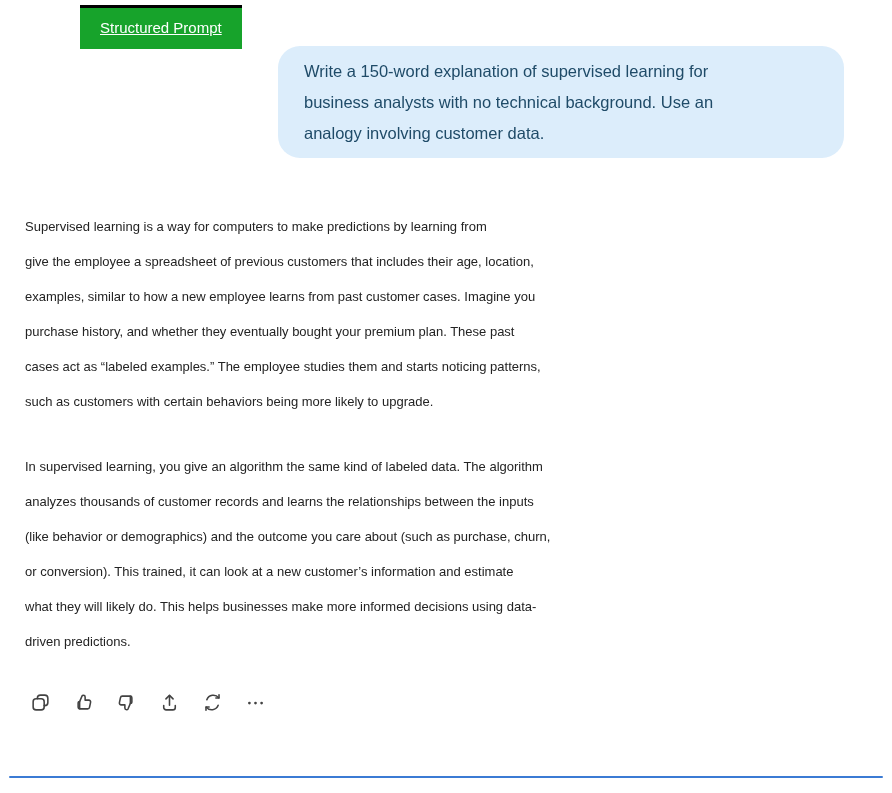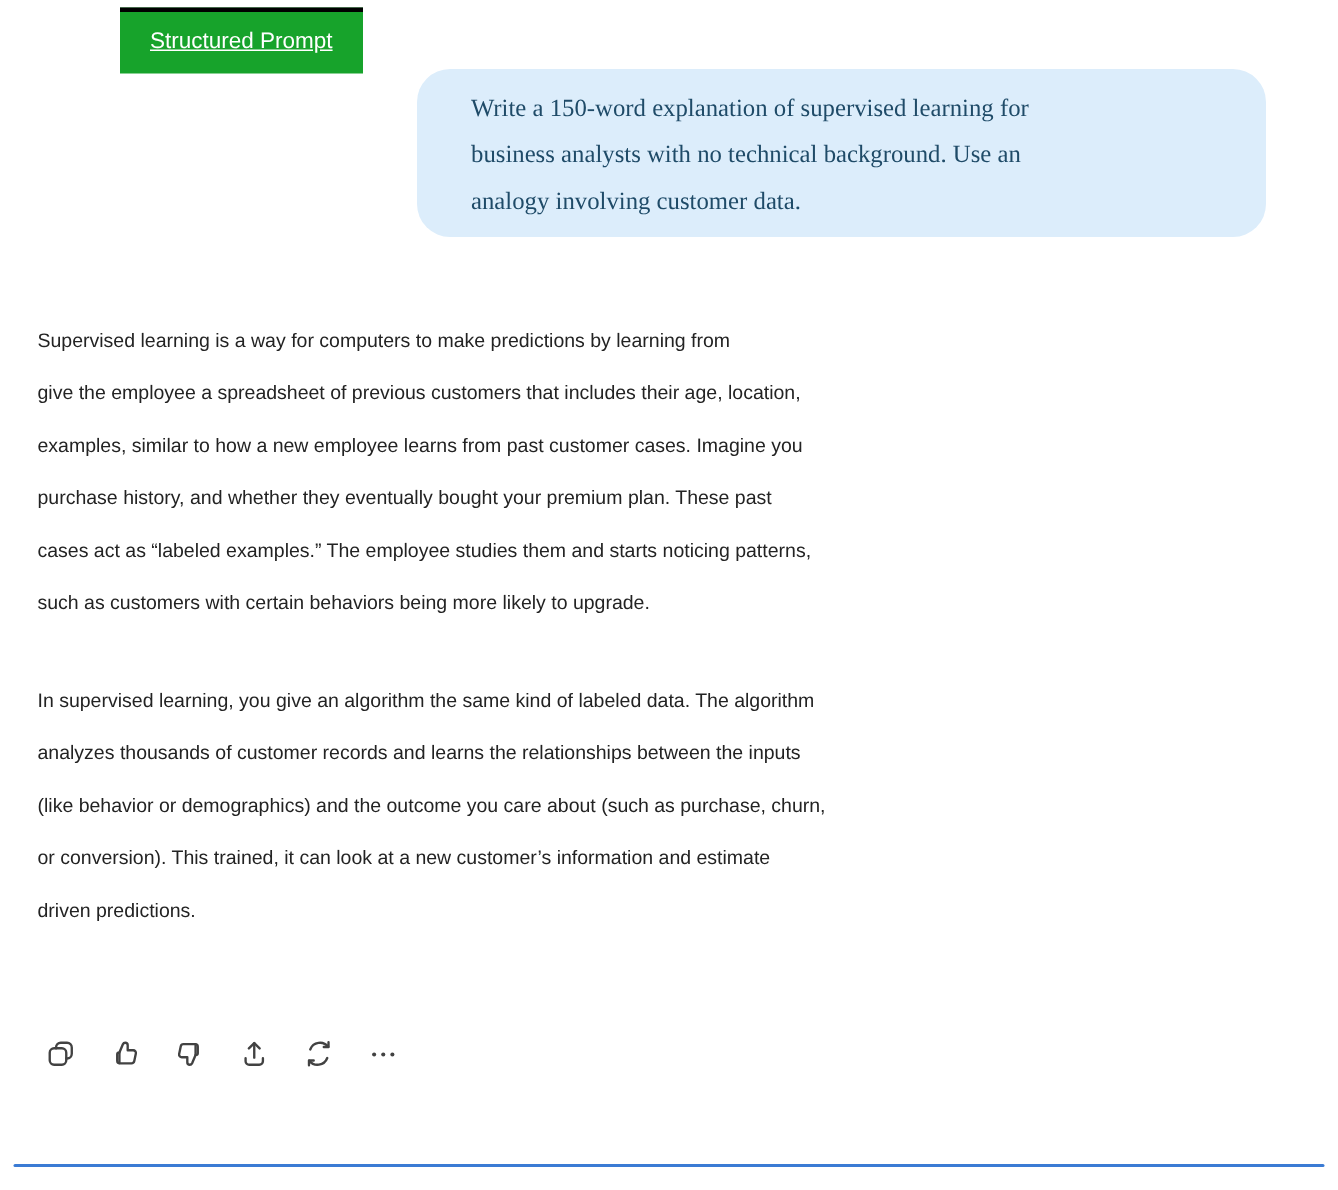--- a/index.html
+++ b/index.html
@@ -27,23 +27,22 @@
     padding:11px 20px 12px 20px;
     white-space:nowrap;
     cursor:default;
     text-decoration:underline;
   }
   .bubble{
     position:absolute;left:278px;top:46px;width:566px;
     background:var(--bubble-bg);
     color:var(--bubble-text);
     border-radius:22px;
-    padding:10px 26px 9px 36px;
+    padding:10px 26px 9px 26px;
     font-size:16.5px;
-    font-family:Liberation Serif, serif;
   }
   .bubble .line{line-height:31px;white-space:nowrap;}
   .response{
     position:absolute;left:25px;top:209px;width:845px;
     color:var(--body-text);
     font-size:13px;
   }
   .response .line{line-height:35px;white-space:nowrap;}
   .para + .para{margin-top:30px;}
   .actions{
@@ -80,20 +79,21 @@
       <div class="line">examples, similar to how a new employee learns from past customer cases. Imagine you</div>
       <div class="line">purchase history, and whether they eventually bought your premium plan. These past</div>
       <div class="line">cases act as “labeled examples.” The employee studies them and starts noticing patterns,</div>
       <div class="line">such as customers with certain behaviors being more likely to upgrade.</div>
     </div>
   <div class="para">
       <div class="line">In supervised learning, you give an algorithm the same kind of labeled data. The algorithm</div>
       <div class="line">analyzes thousands of customer records and learns the relationships between the inputs</div>
       <div class="line">(like behavior or demographics) and the outcome you care about (such as purchase, churn,</div>
       <div class="line">or conversion). This trained, it can look at a new customer’s information and estimate</div>
+      <div class="line">what they will likely do. This helps businesses make more informed decisions using data-</div>
       <div class="line">driven predictions.</div>
     </div>
 </div>
 
 <div class="actions">
   <button class="action-btn">
     <svg width="21" height="21" viewBox="0 0 20 20" fill="none" stroke="currentColor" stroke-width="1.5" stroke-linecap="round" stroke-linejoin="round">
       <rect x="3" y="6.5" width="10.5" height="10.5" rx="2.8"></rect>
       <path d="M7 6.5V6a3 3 0 0 1 3-3h4a3 3 0 0 1 3 3v4a3 3 0 0 1-3 3h-.5"></path>
     </svg>

